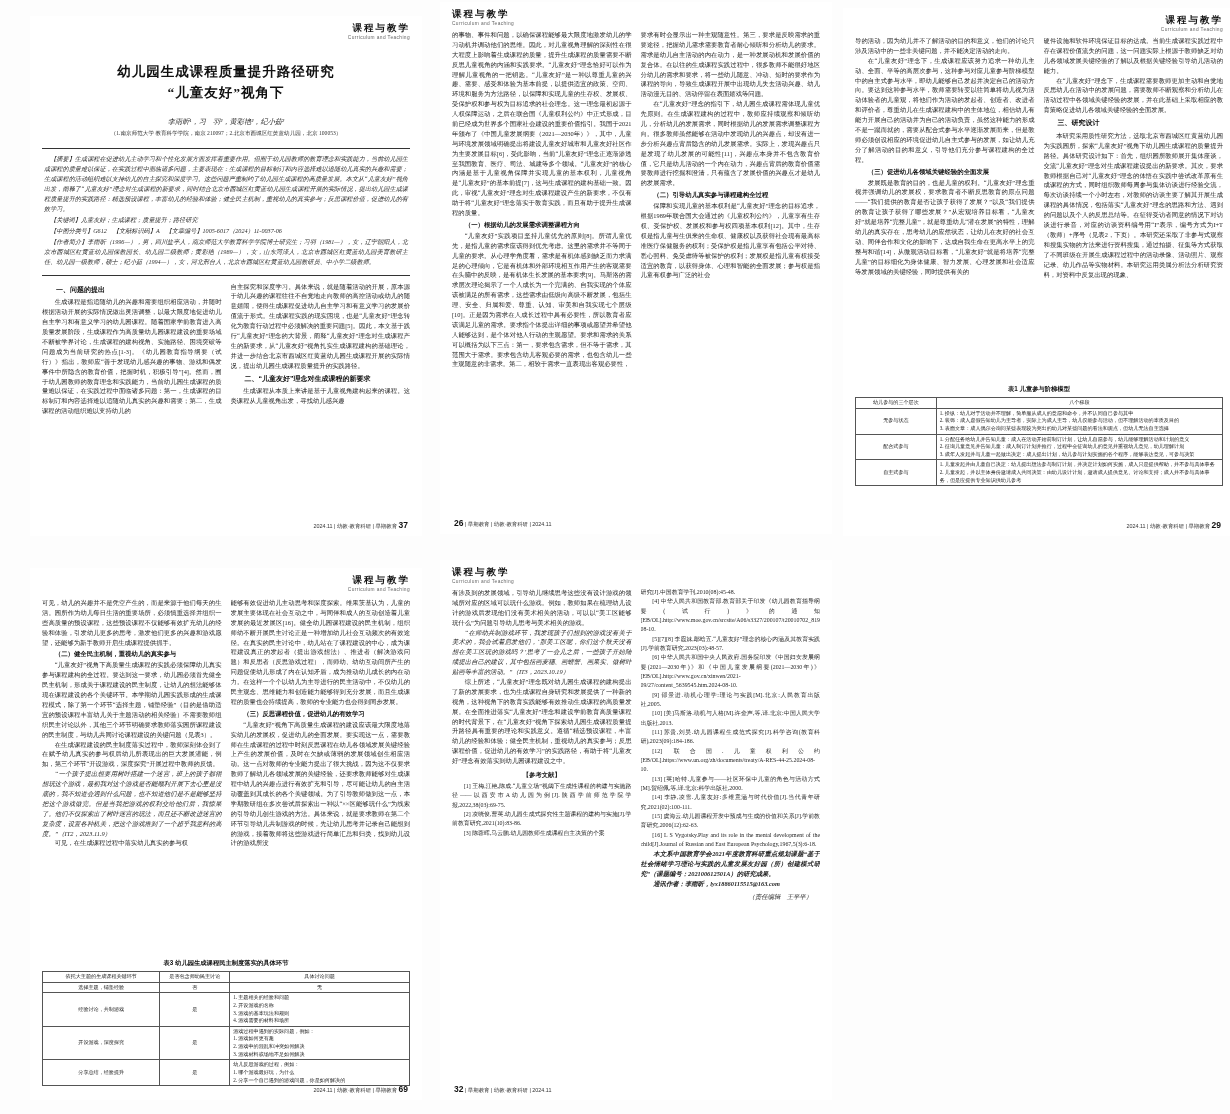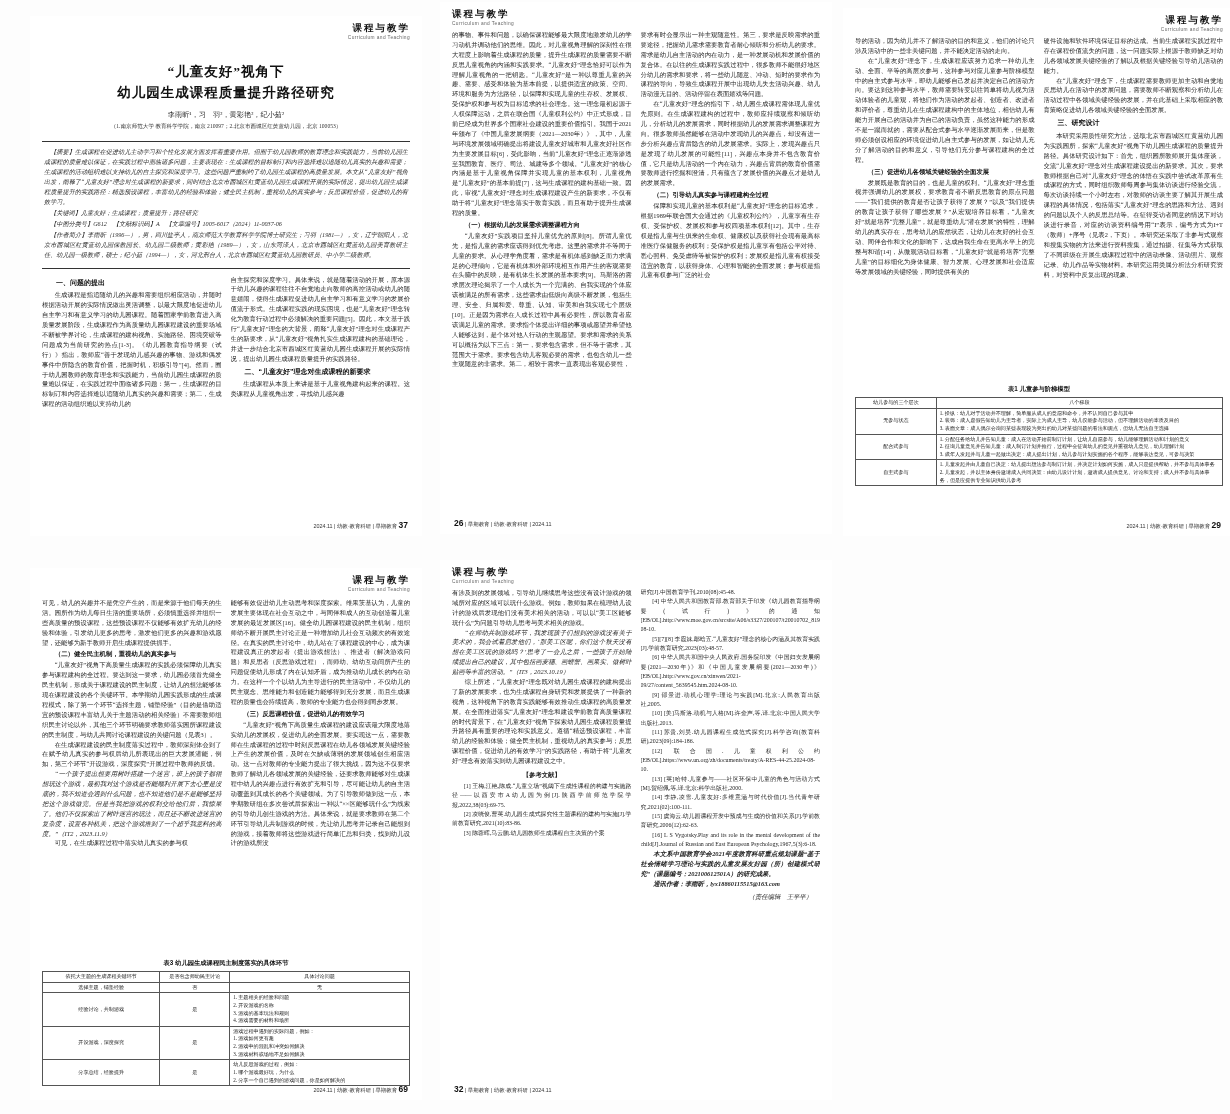--- a/index.html
+++ b/index.html
@@ -7,21 +7,21 @@
   .page{position:absolute;background:#fff;overflow:hidden;}
   
   .rh{padding:6px 12px 0;}
   .rh.right{text-align:right;}
   .rh.left{text-align:left;}
   .rh-cn{font:bold 9.5px "Liberation Sans","DejaVu Sans",sans-serif;letter-spacing:2px;color:#111;}
   .rh-en{font-size:4.8px;color:#666;letter-spacing:.4px;font-family:"Liberation Sans",sans-serif;}
   
   .title-block{text-align:center;margin-top:22px;}
   .a-title{font:bold 13.5px/1.55 "Liberation Serif",serif;letter-spacing:1px;color:#111;}
-  .a-authors{font-size:7.2px;margin-top:6px;}
+  .a-authors{font-style:italic;font-size:7.2px;margin-top:13px;}
   .a-affil{font-size:5.6px;margin-top:3px;color:#333;}
   
   .abs-box{margin:10px 12px 6px;border-top:1.2px solid #333;border-bottom:1.2px solid #333;
            padding:6px 2px;font-style:italic;}
   .abs-box p{margin:0 0 1px;font-size:6.15px;line-height:1.62;text-align:justify;text-indent:1em;}
   .abs-box p.noi{text-indent:1em;}
   
   .cols{display:flex;gap:9px;padding:0 12px;overflow:hidden;}
   .col{flex:1;overflow:hidden;}
   .col p{margin:0;font-size:6.35px;line-height:1.56;text-align:justify;text-indent:2em;color:#262626;}
@@ -63,22 +63,22 @@
 </style>
 </head>
 <body>
 
 <section class="page" id="p37">
   <div class="rh right">
     <div class="rh-cn">课程与教学</div>
     <div class="rh-en">Curriculum and Teaching</div>
   </div>
   <div class="title-block">
+    <div class="a-title">幼儿园生成课程质量提升路径研究</div>
     <div class="a-title">“儿童友好”视角下</div>
-    <div class="a-title">幼儿园生成课程质量提升路径研究</div>
     <div class="a-authors">李雨昕¹，习　羽²，黄彩艳²，纪小茹²</div>
     <div class="a-affil">（1.南京师范大学 教育科学学院，南京 210097；2.北京市西城区红黄蓝幼儿园，北京 100053）</div>
   </div>
   <div class="abs-box">
     <p>【摘要】生成课程在促进幼儿主动学习和个性化发展方面发挥着重要作用。但囿于幼儿园教师的教育理念和实践能力，当前幼儿园生成课程的质量难以保证，在实践过程中面临诸多问题，主要表现在：生成课程的目标制订和内容选择难以追随幼儿真实的兴趣和需要；生成课程的活动组织难以支持幼儿的自主探究和深度学习。这些问题严重制约了幼儿园生成课程的高质量发展。本文从“儿童友好”视角出发，阐释了“儿童友好”理念对生成课程的新要求，同时结合北京市西城区红黄蓝幼儿园生成课程开展的实际情况，提出幼儿园生成课程质量提升的实践路径：精选预设课程，丰富幼儿的经验和体验；健全民主机制，重视幼儿的真实参与；反思课程价值，促进幼儿的有效学习。</p>
     <p class="noi">【关键词】儿童友好；生成课程；质量提升；路径研究</p>
     <p class="noi">【中图分类号】G612　【文献标识码】A　【文章编号】1005-6017（2024）11-0037-06</p>
     <p class="noi">【作者简介】李雨昕（1996—），男，四川盐亭人，南京师范大学教育科学学院博士研究生；习羽（1981—），女，辽宁朝阳人，北京市西城区红黄蓝幼儿园保教园长、幼儿园二级教师；黄彩艳（1989—），女，山东菏泽人，北京市西城区红黄蓝幼儿园美育教研主任、幼儿园一级教师，硕士；纪小茹（1994—），女，河北邢台人，北京市西城区红黄蓝幼儿园教研员、中小学二级教师。</p>
   </div>
   <div class="cols">

